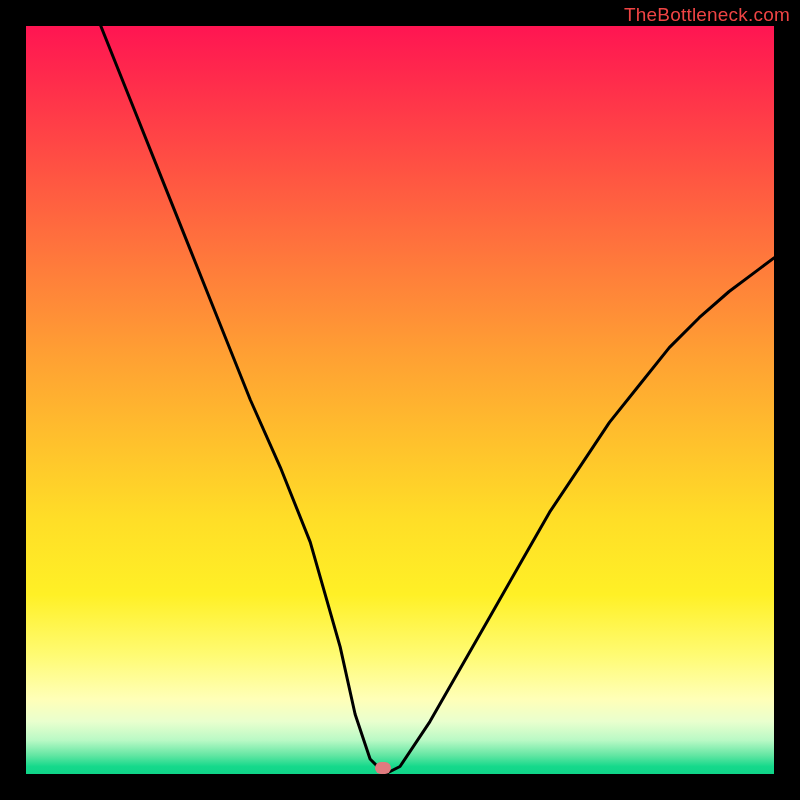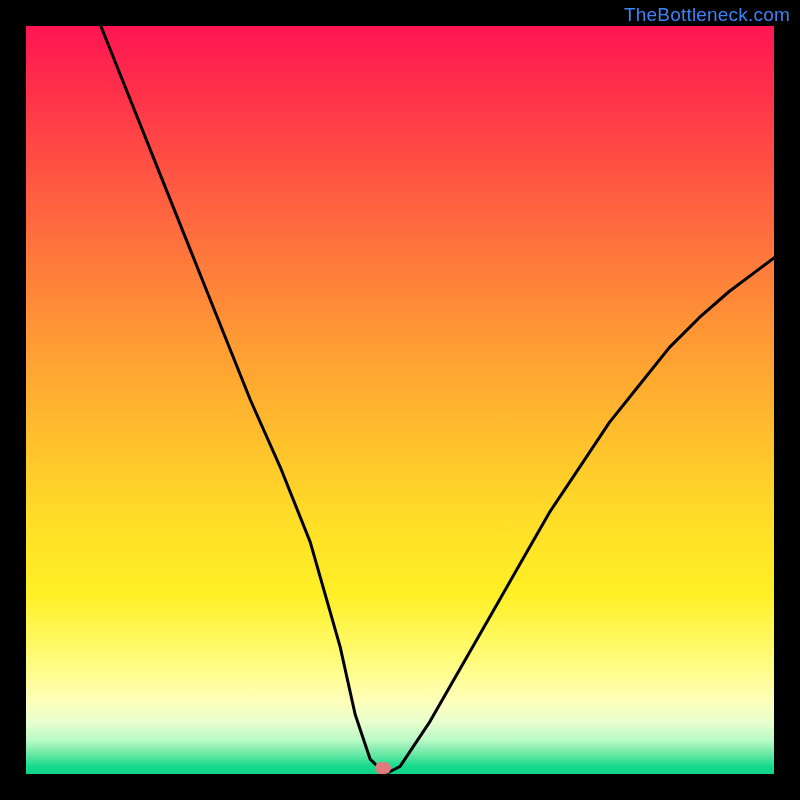--- a/index.html
+++ b/index.html
@@ -61,21 +61,21 @@
     position: absolute;
     width: 16px;
     height: 12px;
     border-radius: 6px;
     transform: translate(-50%, -50%);
   }
   .watermark {
     position: absolute;
     top: 4px;
     right: 10px;
-    color: #3b82f6;
+    color: #ef4444;
     font-size: 19px;
     font-weight: 500;
     letter-spacing: 0.2px;
     margin-left: 30px;
   }
 </style>
 </head>
 <body>
 
 <div class="stage">

